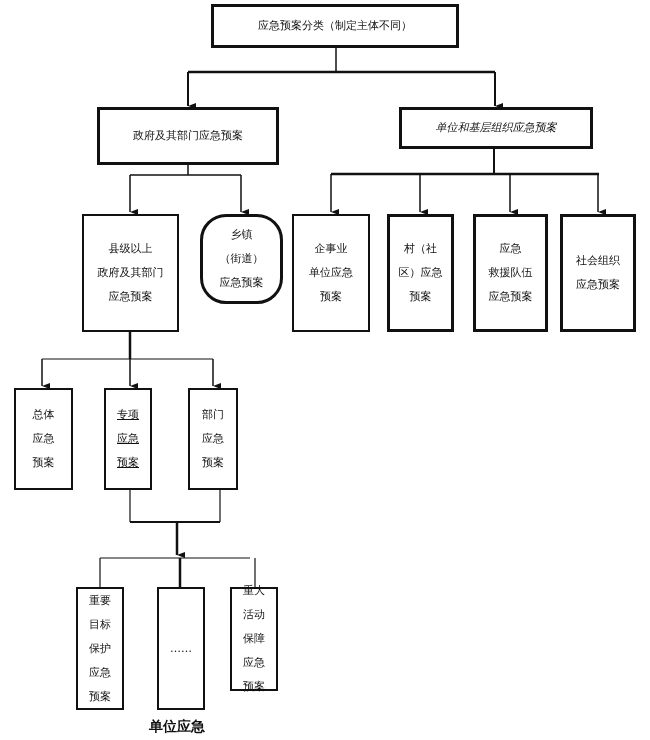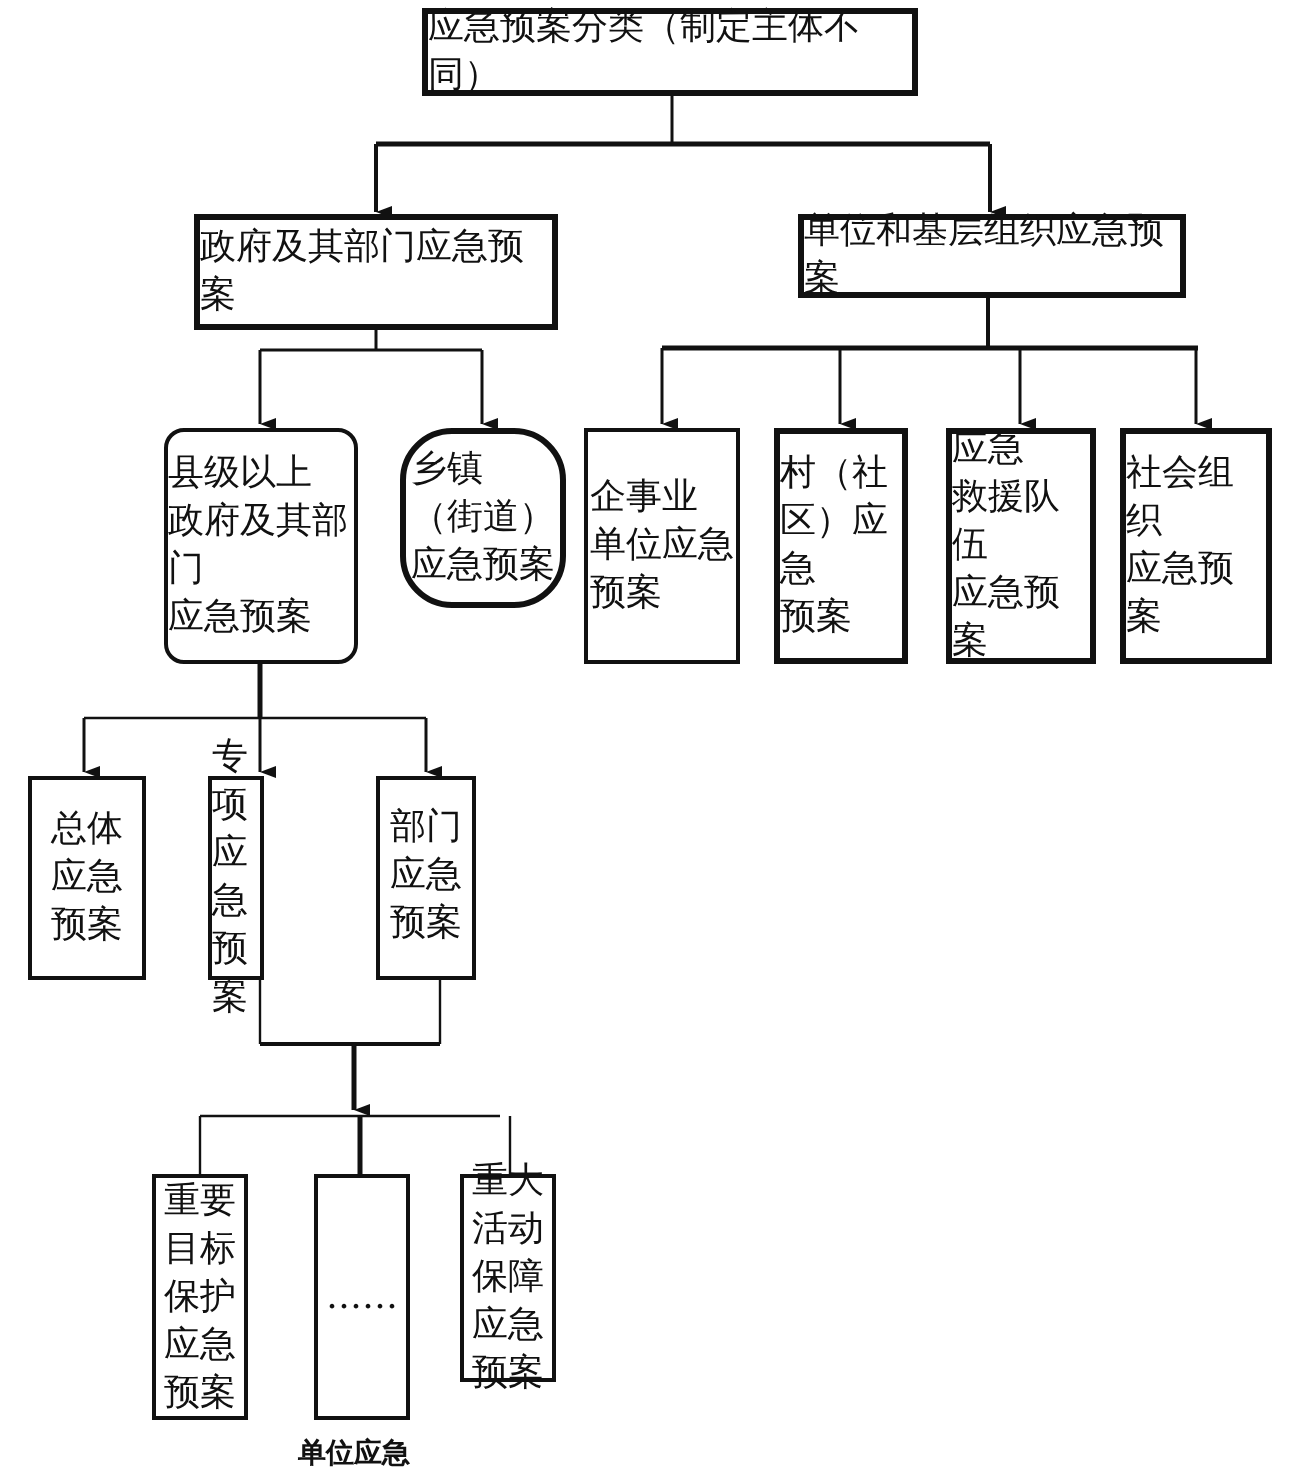--- a/index.html
+++ b/index.html
@@ -1,21 +1,21 @@
 <!DOCTYPE html>
 <html><head>
   <meta charset="utf-8">
   <style>
     html, body { margin: 0; padding: 0; background: #ffffff; }
     body { width: 650px; height: 740px; position: relative; overflow: hidden;
            font-family: "DejaVu Serif", "Liberation Serif", serif; color: #111; }
     svg.wires { position: absolute; left: 0; top: 0; width: 650px; height: 740px; }
     .box { position: absolute; box-sizing: border-box; border: 2px solid #111; background: #fff;
-           display: flex; align-items: center; justify-content: center; text-align: left;
-           font-size: 18px; line-height: 24px; white-space: pre-line; }
+           display: flex; align-items: center; justify-content: center; text-align: center;
+           font-size: 11px; line-height: 24px; white-space: pre-line; }
     .box.thick { border-width: 3px; }
     .caption { position: absolute; font-size: 14px; font-weight: bold; text-align: center; }
   </style>
 </head>
 <body>
 
 <svg class="wires" viewBox="0 0 650 740">
   <defs>
     <marker id="arr" viewBox="0 0 6 8" refX="3" refY="8" markerWidth="6" markerHeight="8" orient="auto-start-reverse" markerUnits="userSpaceOnUse">
       <path d="M0,0 L6,0 L3,8 Z" fill="#111"></path>
@@ -53,23 +53,23 @@
     <line x1="100" y1="558" x2="250" y2="558" stroke-width="1.2"></line>
     <line x1="100" y1="558" x2="100" y2="588" stroke-width="1.2"></line>
     <line x1="180" y1="558" x2="180" y2="588" stroke-width="2.5"></line>
     <line x1="255" y1="558" x2="255" y2="588" stroke-width="1.2"></line>
   </g>
 </svg>
 
 <div class="box thick" style="left:211px; top:4px; width:248px; height:44px;">应急预案分类（制定主体不同）</div>
 
 <div class="box thick" style="left:97px; top:107px; width:182px; height:58px;">政府及其部门应急预案</div>
-<div class="box thick" style="left:399px; top:107px; width:194px; height:42px;">单位和基层组织应急预案</div>
+<div class="box thick" style="left:399px; top:107px; width:194px; height:42px;font-style:italic;">单位和基层组织应急预案</div>
 
-<div class="box" style="left:82px; top:214px; width:97px; height:118px;border-radius:10px;">县级以上
+<div class="box" style="left:82px; top:214px; width:97px; height:118px;">县级以上
 政府及其部门
 应急预案</div>
 <div class="box thick" style="left:200px; top:214px; width:83px; height:90px;border-radius:26px;">乡镇
 （街道）
 应急预案</div>
 
 <div class="box" style="left:292px; top:214px; width:78px; height:118px;">企事业
 单位应急
 预案</div>
 <div class="box thick" style="left:387px; top:214px; width:67px; height:118px;">村（社
@@ -77,24 +77,24 @@
 预案</div>
 <div class="box thick" style="left:473px; top:214px; width:75px; height:118px;">应急
 救援队伍
 应急预案</div>
 <div class="box thick" style="left:560px; top:214px; width:76px; height:118px;">社会组织
 应急预案</div>
 
 <div class="box" style="left:14px; top:388px; width:59px; height:102px;">总体
 应急
 预案</div>
-<div class="box" style="left:104px; top:388px; width:28px; height:102px;">专项
+<div class="box" style="left:104px; top:388px; width:48px; height:102px;text-decoration:underline;">专项
 应急
 预案</div>
-<div class="box" style="left:188px; top:388px; width:50px; height:102px;font-family:Liberation Mono, monospace;">部门
+<div class="box" style="left:188px; top:388px; width:50px; height:102px;">部门
 应急
 预案</div>
 
 <div class="box" style="left:76px; top:587px; width:48px; height:123px;">重要
 目标
 保护
 应急
 预案</div>
 <div class="box" style="left:157px; top:587px; width:48px; height:123px;">……</div>
 <div class="box" style="left:230px; top:587px; width:48px; height:104px;">重大

